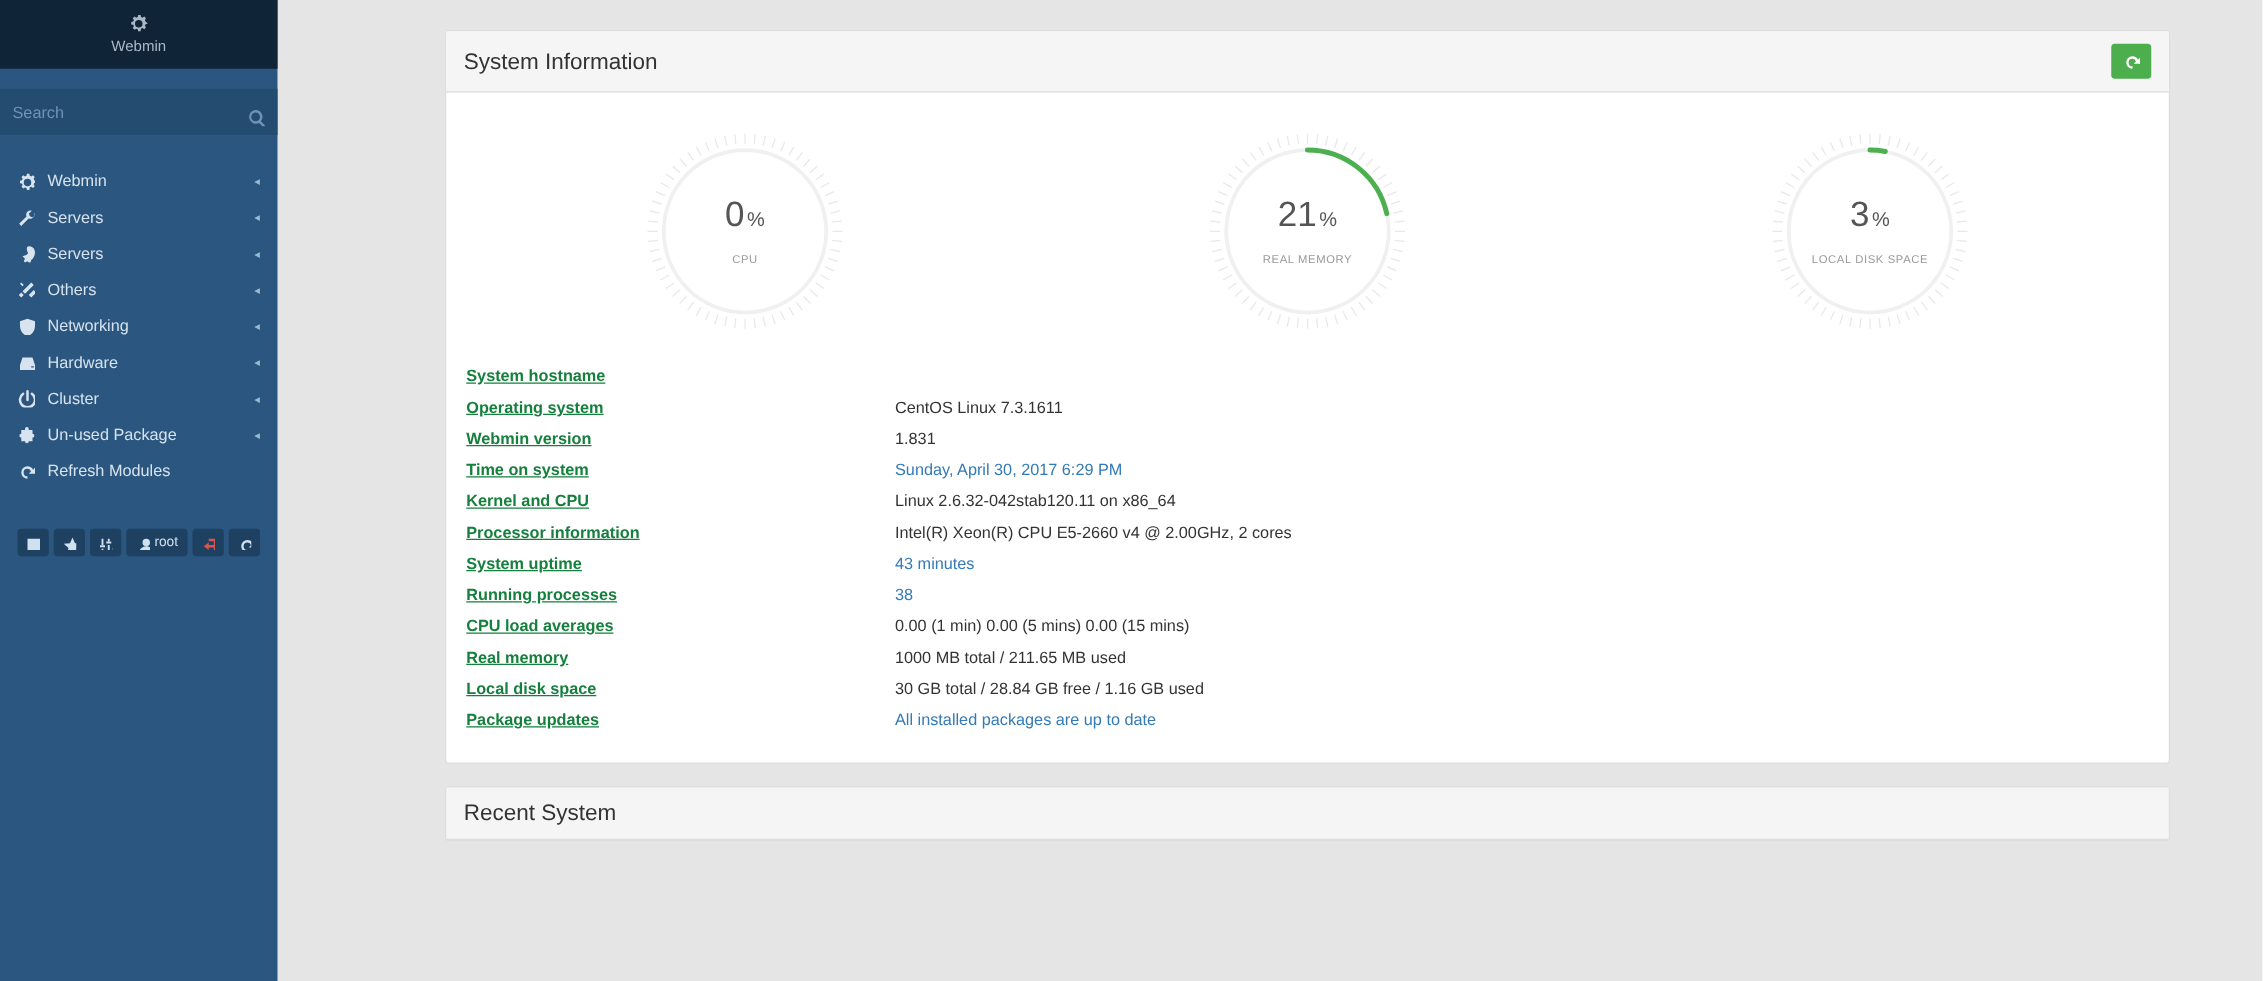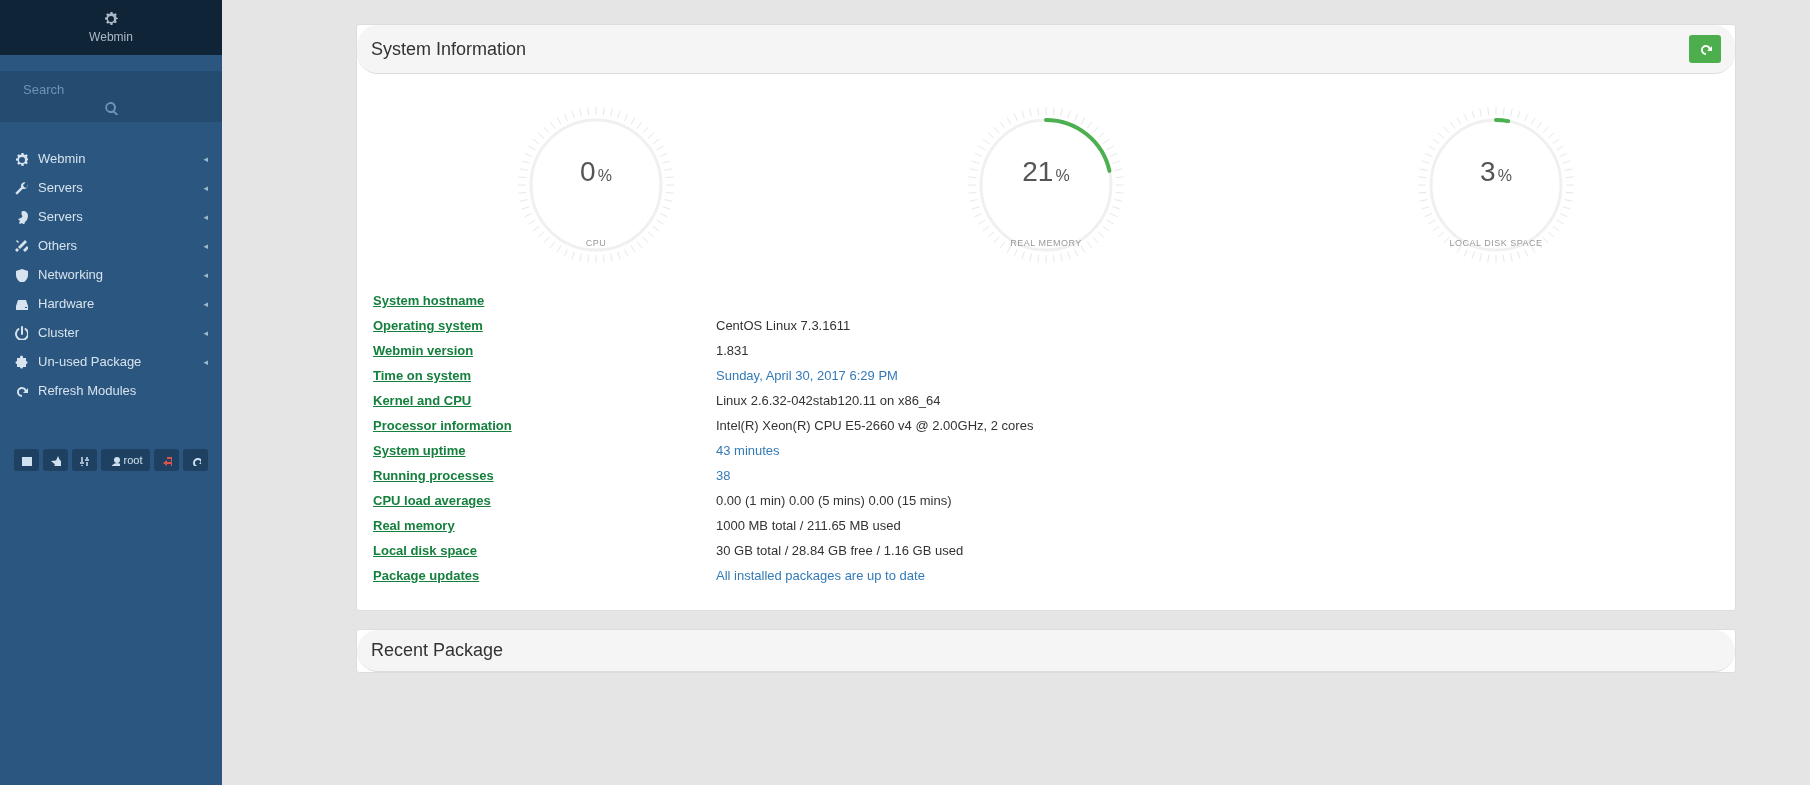--- a/index.html
+++ b/index.html
@@ -38,23 +38,22 @@
   .tab.inactive { background: #102438; }
   .tab.active { background: #2a567f; color: #fff; font-weight: 600; }
   .tab svg { width: 16px; height: 16px; fill: currentColor; }
 
   .search-wrap {
     padding: 7px 10px;
     background: #244b70;
   }
   .search-inner {
     display: flex;
-    align-items: center;
+    align-items: flex-end;
     background: transparent;
-    flex-direction: column;
   }
   .search-input {
     flex: 1;
     background: transparent;
     border: none;
     outline: none;
     color: #cfe0ef;
     font-size: 13px;
     padding: 4px 0;
   }
@@ -68,21 +67,21 @@
     padding: 7px 14px;
     cursor: pointer;
     color: #d7e3ee;
     font-size: 13px;
   }
   .nav-item .nicon { width: 14px; height: 14px; fill: currentColor; margin-right: 10px; flex-shrink:0; }
   .nav-item .caret { margin-left: auto; font-size: 9px; color: #9cb9d2; }
   .nav-item.refresh { }
 
   .bottom-buttons {
-    margin-top: 28px;
+    margin-top: 16px;
     display: flex;
     justify-content: center;
     gap: 4px;
     padding: 0 8px;
   }
   .bbtn {
     background: #1f4161;
     color: #cfe0ef;
     border-radius: 3px;
     padding: 5px 7px;
@@ -107,21 +106,20 @@
     border: 1px solid #ddd;
     border-radius: 3px;
     margin-bottom: 18px;
   }
   .panel-head {
     background: #f5f5f5;
     border-bottom: 1px solid #ddd;
     padding: 10px 14px;
     display: flex;
     align-items: center;
-    border-radius: 21px;
   }
   .panel-title { font-size: 18px; font-weight: 400; color: #333; }
   .refresh-btn {
     margin-left: auto;
     background: #4cae4c;
     color: #fff;
     border-radius: 3px;
     width: 32px; height: 28px;
     display: flex; align-items: center; justify-content: center;
     cursor: pointer;
@@ -133,21 +131,21 @@
   .gauges { display: flex; justify-content: space-around; padding: 8px 0 18px; }
   .gauge { width: 200px; text-align: center; position: relative; }
   .gauge-svg { width: 170px; height: 170px; display: block; margin: 0 auto; }
   .gauge .pct {
     position: absolute; top: 56px; left: 0; right: 0;
     font-size: 28px; color: #555; font-weight: 300;
   }
   .gauge .pct small { font-size: 16px; margin-left: 2px; }
   .gauge .glabel {
     position: absolute; top: 102px; left: 0; right: 0;
-    font-size: 9px; letter-spacing: 0.5px; color: #999; margin-top: 36px;
+    font-size: 9px; letter-spacing: 0.5px; color: #999;
   }
   .arc-bg { stroke: #f0f0f0; }
   .arc-fg { stroke: #4caf50; }
   .tick { stroke: #e8e8e8; }
 
   .info-table { width: 100%; border-collapse: collapse; }
   .info-table td { padding: 5px 2px; font-size: 13px; color: #333; vertical-align: top; }
   .info-table td.k { width: 343px; font-weight: 600; color: #15803d; text-decoration: underline; }
   .info-table .link { color: #337ab7; cursor: pointer; }
 
@@ -614,17 +612,17 @@
                 <td class="k">Package updates</td>
                 <td><span class="link">All installed packages are up to date</span></td>
               </tr>
         </tbody>
           </table>
       </div>
     </section>
 
     <section class="panel">
       <header class="panel-head">
-        <h2 class="panel-title">Recent Package</h2>
+        <h2 class="panel-title">Recent System</h2>
       </header>
     </section>
   </main>
 </div>
 
 </body></html>

